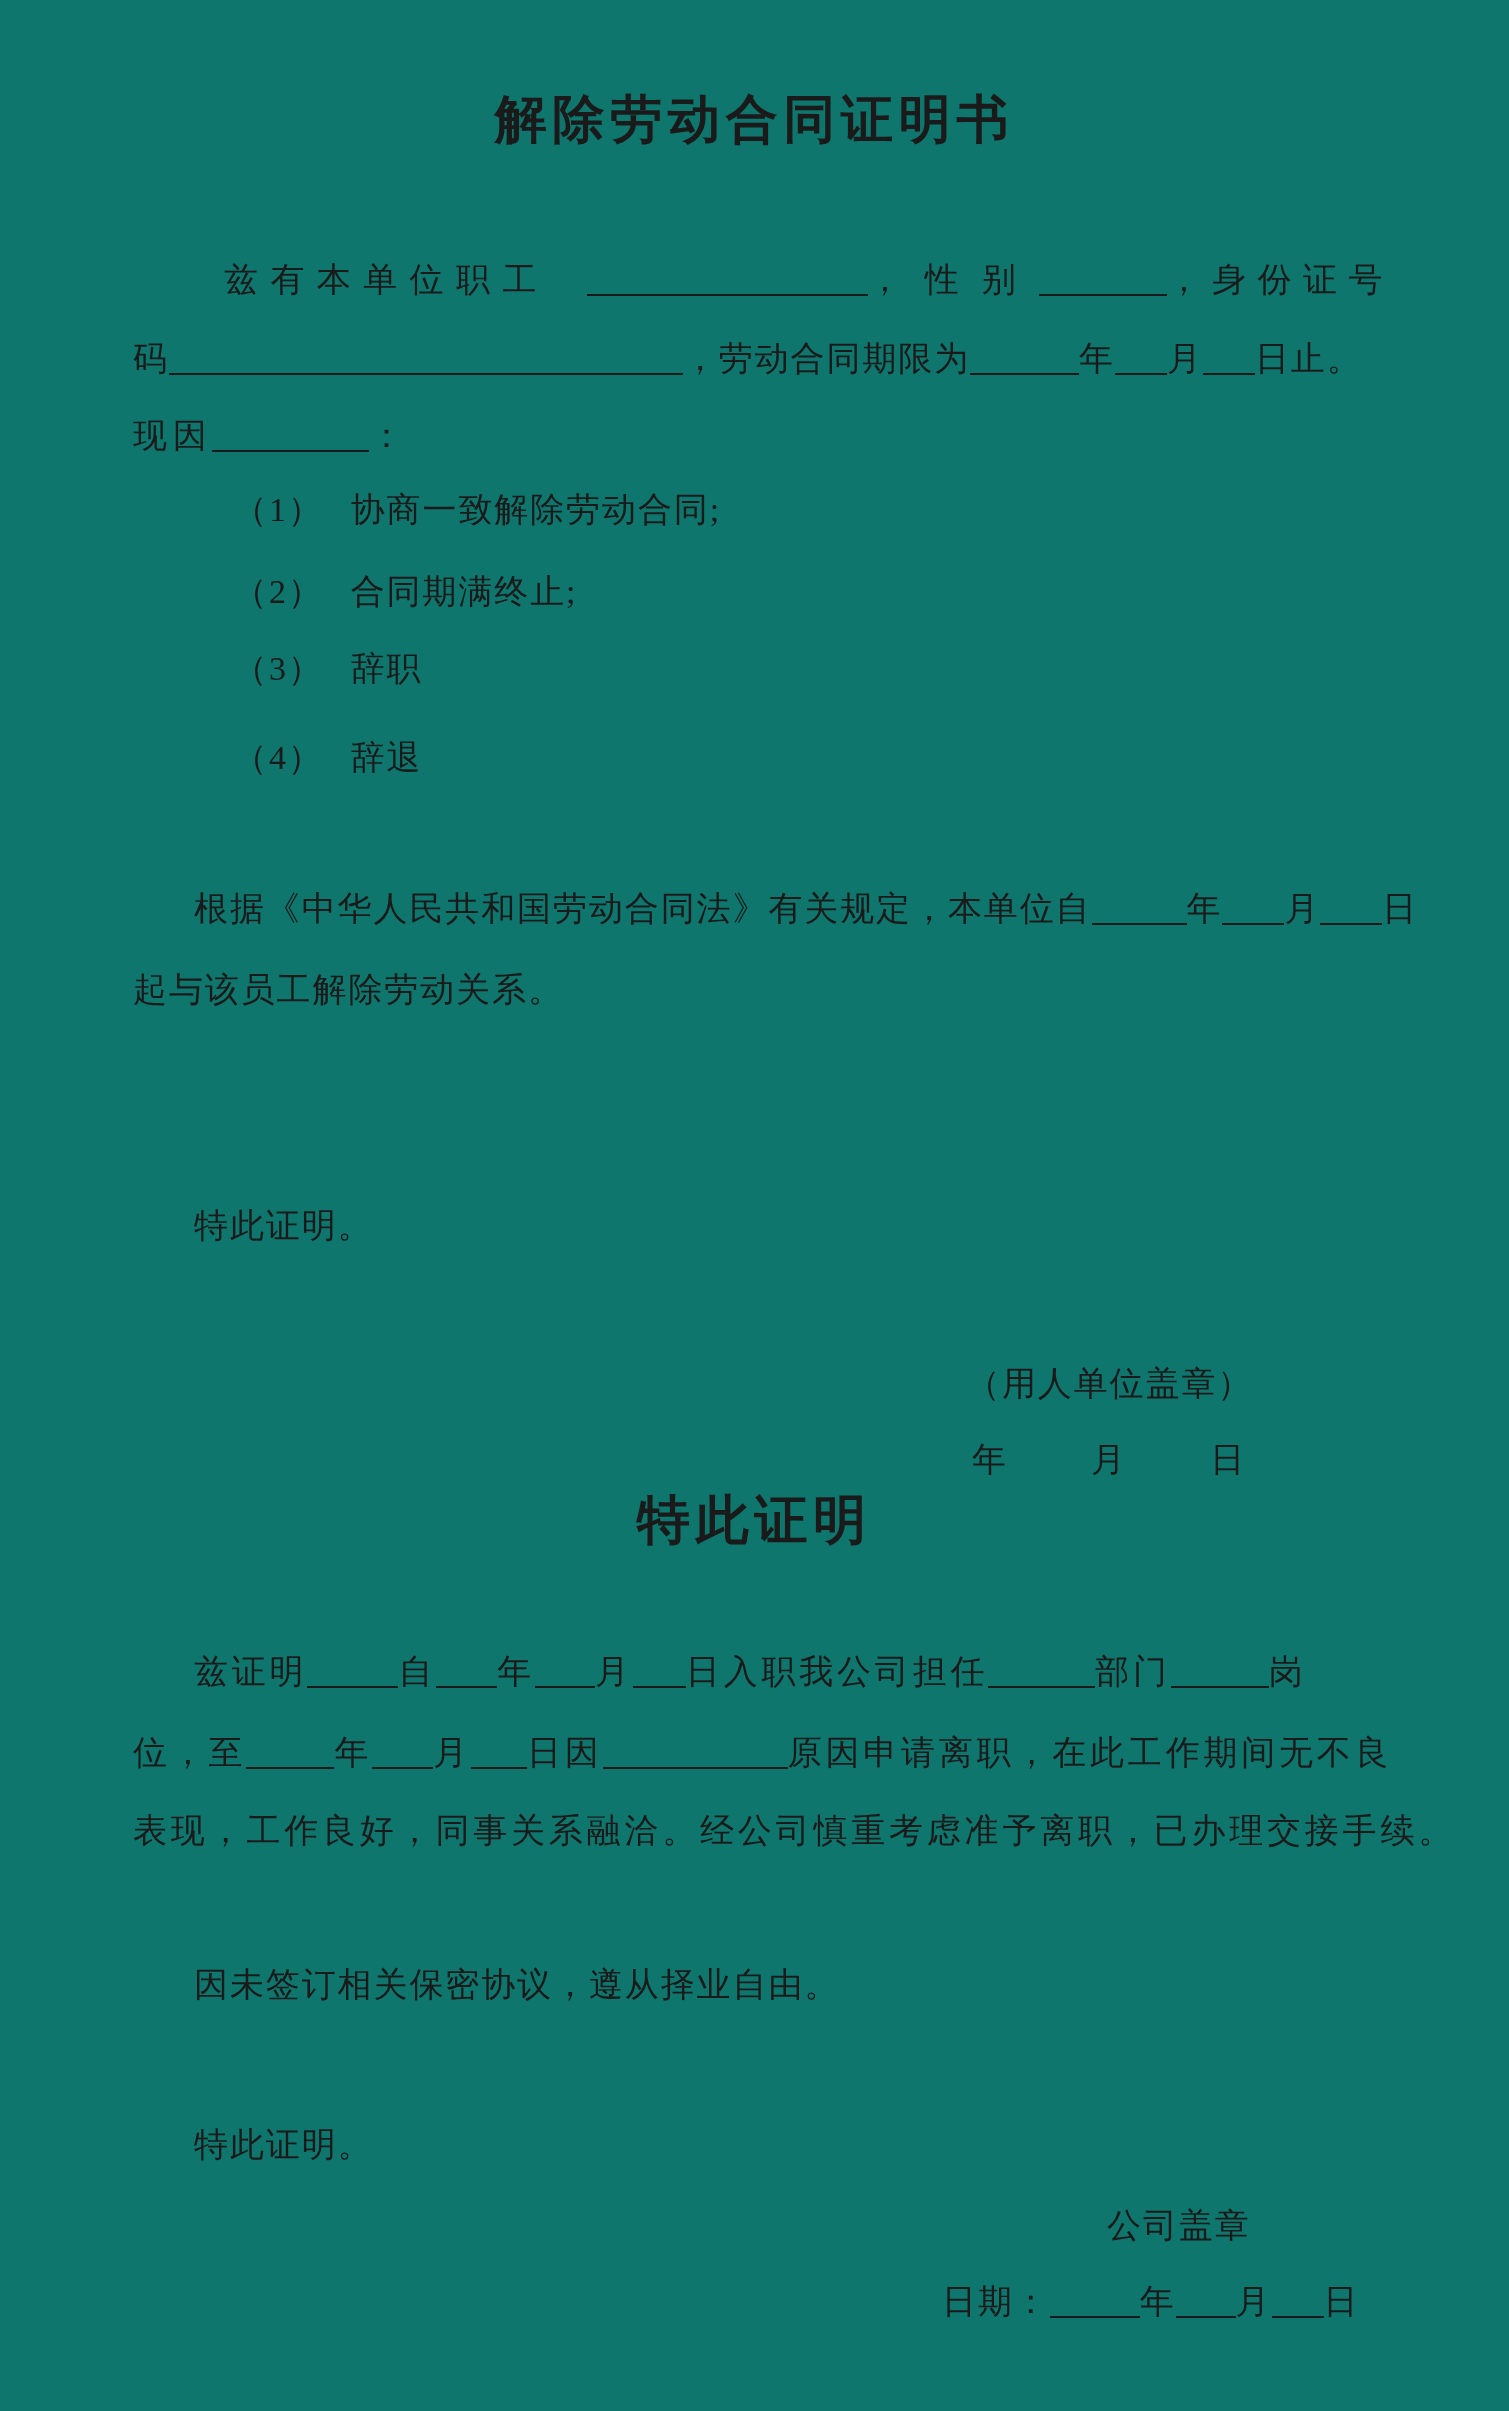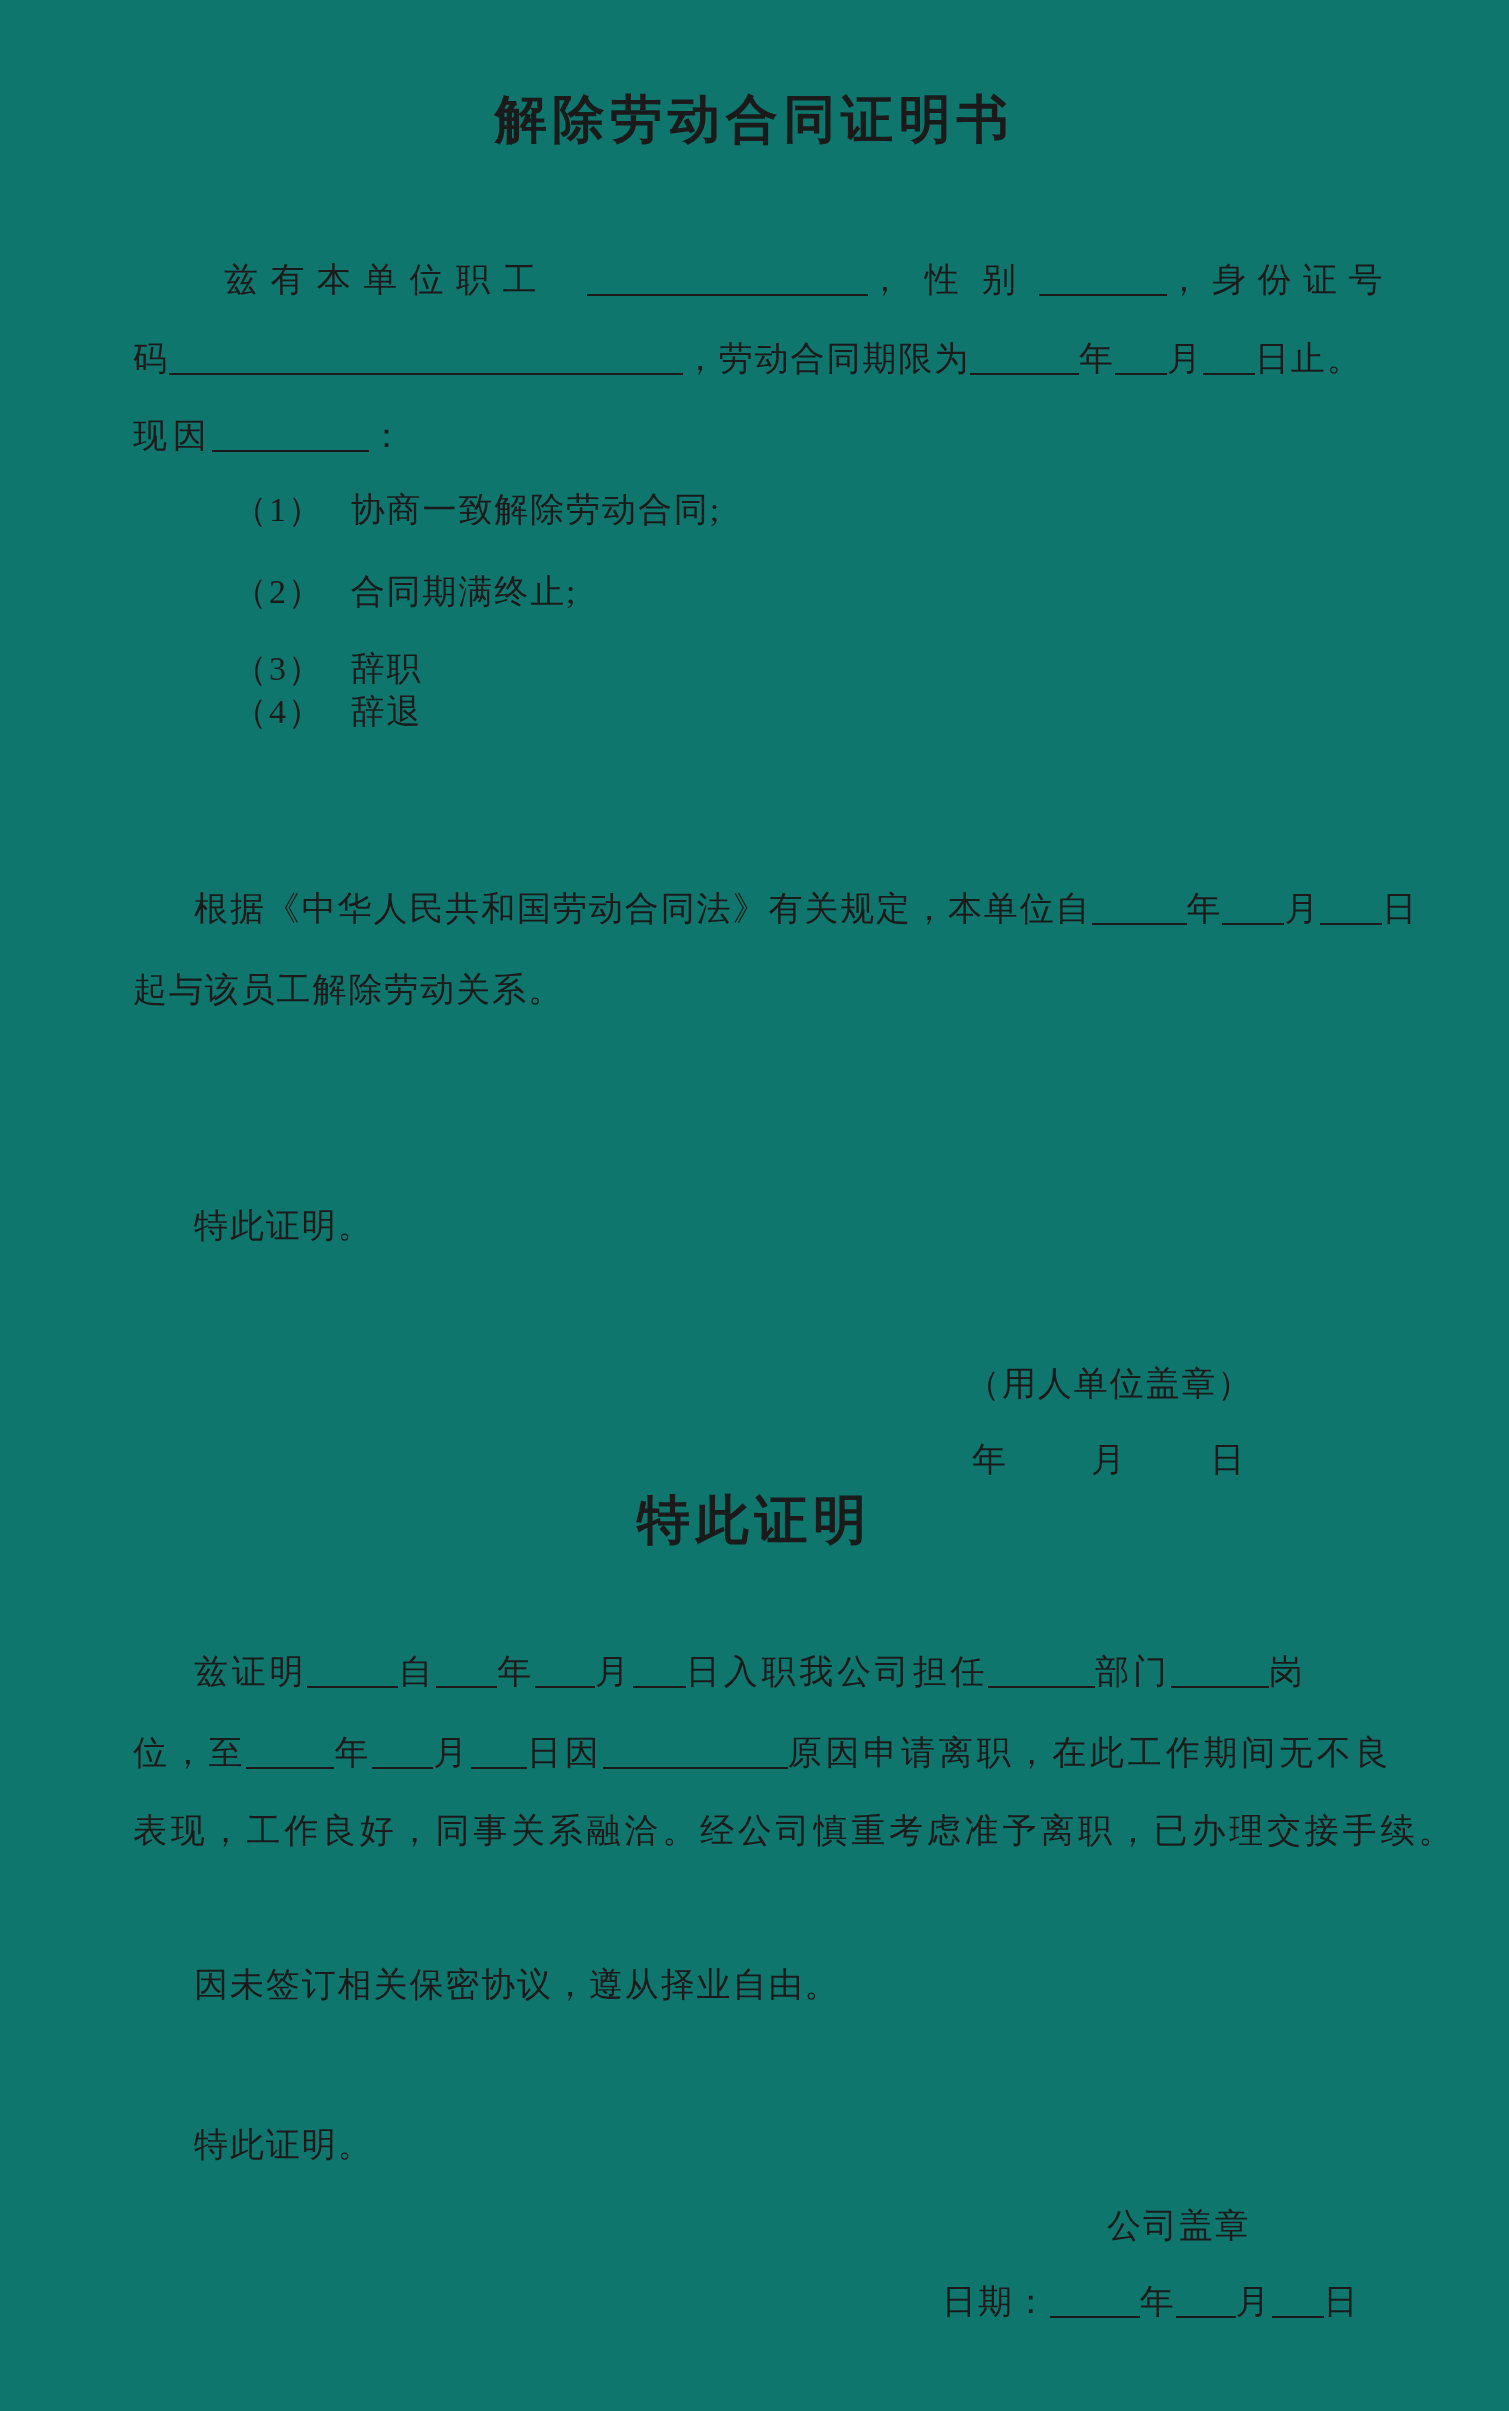--- a/index.html
+++ b/index.html
@@ -57,21 +57,21 @@
   <div class="ln" style="top:406px"><span class="seg" style="letter-spacing: 5.7px;">现因</span><span class="blank" style="width: 157px;"></span><span class="seg">：</span></div>
 
   <div class="ln" style="top:329px"><span class="seg">码</span><span class="blank" style="width: 514px;"></span><span class="seg">，劳动合同期限为</span><span class="blank" style="width: 109px;"></span><span class="seg">年</span><span class="blank" style="width: 52px;"></span><span class="seg">月</span><span class="blank" style="width: 52px;"></span><span class="seg">日止。</span></div>
 
   <div class="ln" style="top:480px; left:233px"><span class="seg">（1）</span><span class="sp" style="width: 27px;"></span><span class="seg">协商一致解除劳动合同;</span></div>
 
   <div class="ln" style="top:562px; left:233px"><span class="seg">（2）</span><span class="sp" style="width: 27px;"></span><span class="seg">合同期满终止;</span></div>
 
   <div class="ln" style="top:639px; left:233px"><span class="seg">（3）</span><span class="sp" style="width: 27px;"></span><span class="seg">辞职</span></div>
 
-  <div class="ln" style="top:682px; left:233px"><span class="seg">（4）</span><span class="sp" style="width: 27px;"></span><span class="seg">辞退</span></div>
+  <div class="ln" style="top:728px; left:233px"><span class="seg">（4）</span><span class="sp" style="width: 27px;"></span><span class="seg">辞退</span></div>
 
 
   <div class="ln" style="top:879px; left:194px"><span class="seg">根据《中华人民共和国劳动合同法》有关规定，本单位自</span><span class="blank" style="width: 95px;"></span><span class="seg">年</span><span class="blank" style="width: 62px;"></span><span class="seg">月</span><span class="blank" style="width: 62px;"></span><span class="seg">日</span></div>
 
   <div class="ln" style="top:960px">起与该员工解除劳动关系。</div>
 
   <div class="ln" style="top:1196px; left:194px">特此证明。</div>
 
   <div class="ln" style="top:1354px; left:966px">（用人单位盖章）</div>
 

